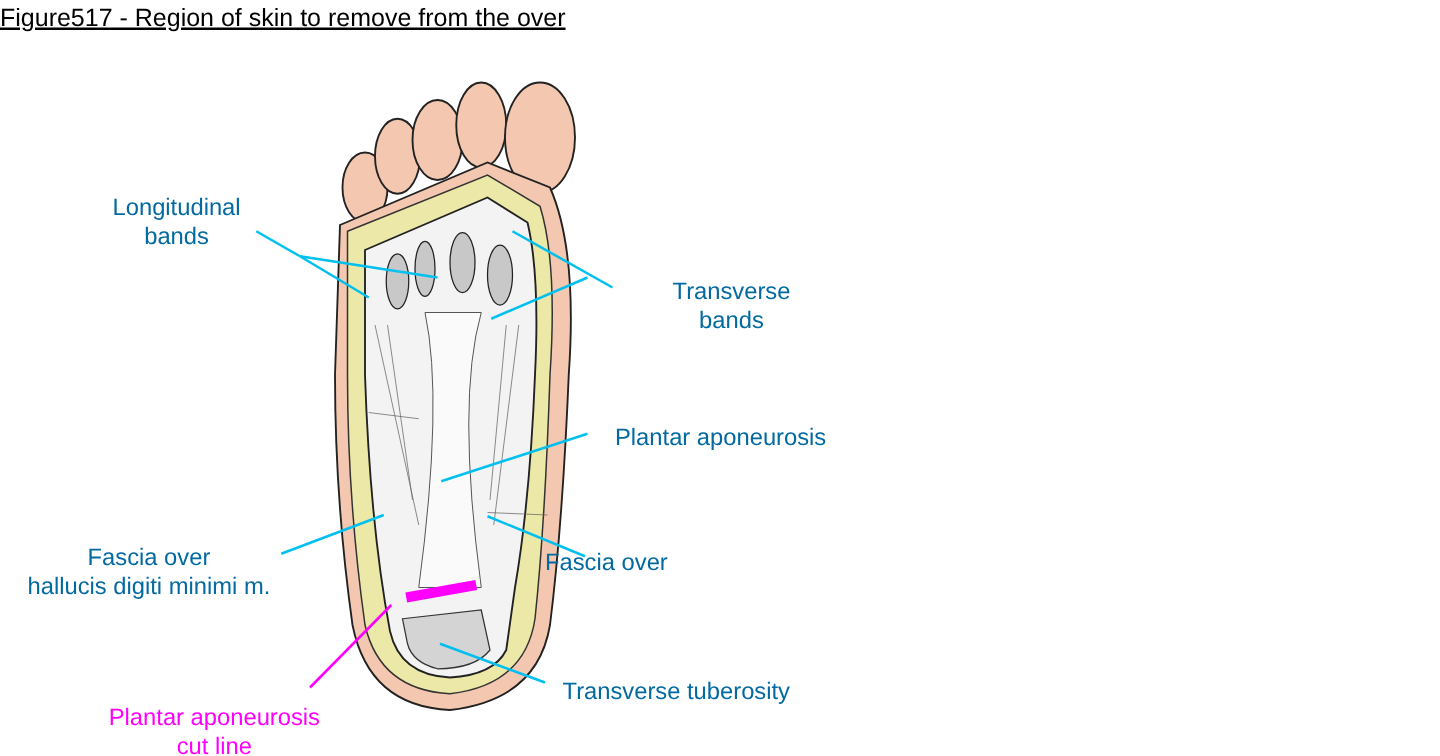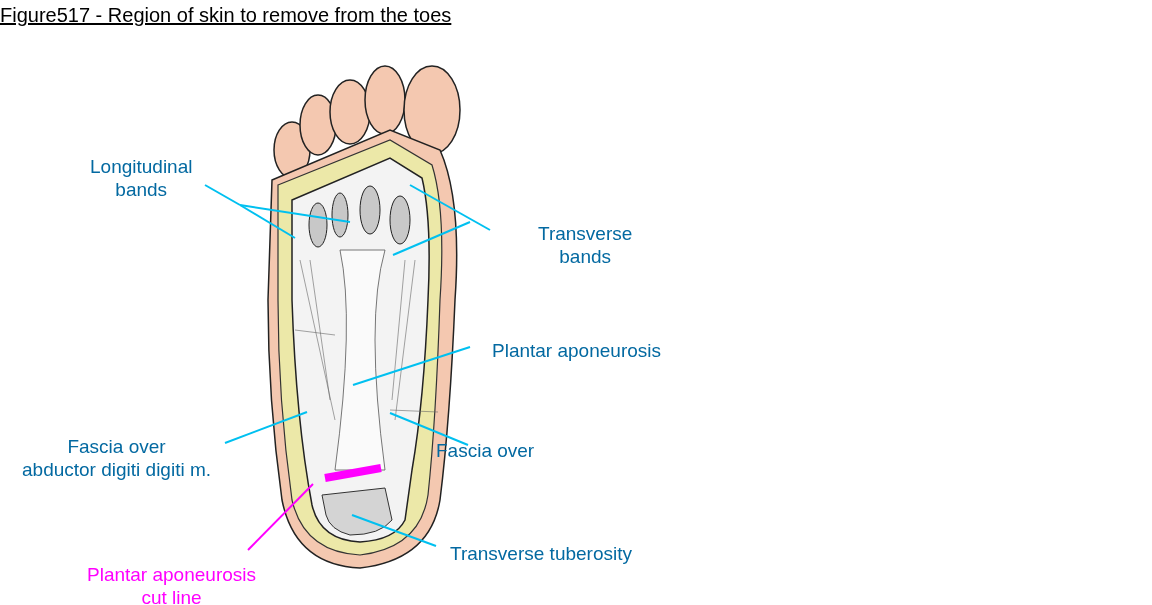--- a/index.html
+++ b/index.html
@@ -5,21 +5,21 @@
   html, body { margin:0; padding:0; background:#ffffff; }
   body { width:1152px; height:605px; position:relative; overflow:hidden; font-family:"Liberation Sans", sans-serif; }
   .title { position:absolute; left:0; top:4px; font-size:20px; color:#000; text-decoration:underline; white-space:nowrap; }
   .lbl { position:absolute; font-size:19px; color:#0369a1; text-align:center; line-height:23px; white-space:nowrap; }
   .lbl.magenta { color:#ff00ff; }
   svg.fig { position:absolute; left:0; top:0; }
 </style>
 </head>
 <body>
 
-<div class="title">Figure517 - Region of skin to remove from the toes</div>
+<div class="title">Figure517 - Region of skin to remove from the over</div>
 
 <svg class="fig" width="1152" height="605" viewBox="0 0 1152 605">
 
   <g>
     <ellipse cx="292" cy="150" rx="18" ry="28" fill="#f4c8b0" stroke="#222" stroke-width="1.5"></ellipse>
     <ellipse cx="318" cy="125" rx="18" ry="30" fill="#f4c8b0" stroke="#222" stroke-width="1.5"></ellipse>
     <ellipse cx="350" cy="112" rx="20" ry="32" fill="#f4c8b0" stroke="#222" stroke-width="1.5"></ellipse>
     <ellipse cx="385" cy="100" rx="20" ry="34" fill="#f4c8b0" stroke="#222" stroke-width="1.5"></ellipse>
     <ellipse cx="432" cy="110" rx="28" ry="44" fill="#f4c8b0" stroke="#222" stroke-width="1.5"></ellipse>
   </g>
@@ -71,21 +71,21 @@
 </div>
 <div class="lbl" style="left:502px;top:222px;margin-left:36px;">
   <div>Transverse</div>
   <div>bands</div>
 </div>
 <div class="lbl" style="left:492px;top:339px;">
   <div>Plantar aponeurosis</div>
 </div>
 <div class="lbl" style="left:22px;top:435px;">
   <div>Fascia over</div>
-  <div>abductor digiti digiti m.</div>
+  <div>hallucis digiti minimi m.</div>
 </div>
 <div class="lbl" style="left:436px;top:439px;">
   <div>Fascia over</div>
 </div>
 <div class="lbl" style="left:450px;top:542px;">
   <div>Transverse tuberosity</div>
 </div>
 <div class="lbl magenta" style="left:87px;top:563px;">
   <div>Plantar aponeurosis</div>
   <div>cut line</div>

